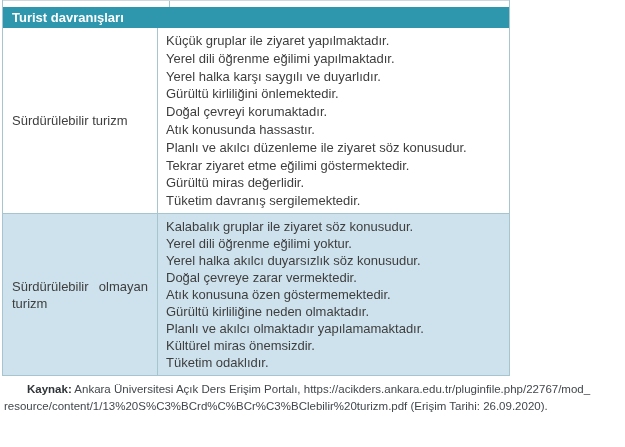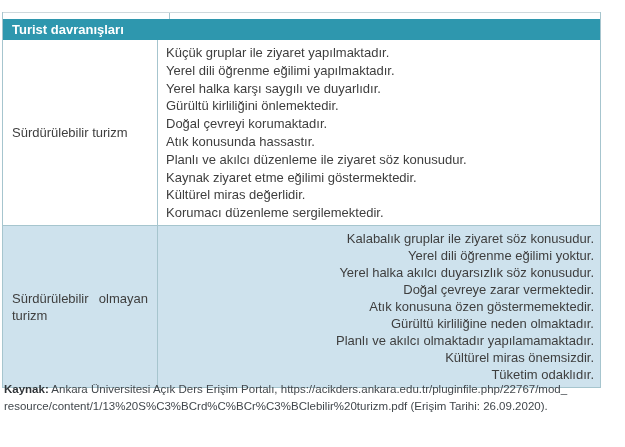--- a/index.html
+++ b/index.html
@@ -2,21 +2,21 @@
 <html lang="tr"><head>
 <meta charset="utf-8">
 <style>
   html,body{margin:0;padding:0;}
   body{
     width:625px;height:447px;background:#ffffff;
     font-family:"Liberation Sans","DejaVu Sans",sans-serif;
     color:#3e3e3e;position:relative;overflow:hidden;
   }
   .table-wrap{
-    position:absolute;left:2px;top:12px;width:599px;
+    position:absolute;left:2px;top:0;width:508px;
     border-left:1px solid #a6c5ce;border-right:1px solid #a6c5ce;
     border-bottom:1px solid #a6c5ce;box-sizing:border-box;
   }
   .partial-row{
     height:6px;background:#ffffff;position:relative;
     border-top:1px solid #cfd8dc;
   }
   .partial-row .divider{
     position:absolute;left:166px;top:0;width:1px;height:6px;background:#a6c5ce;
   }
@@ -36,26 +36,26 @@
     font-size:13px;
   }
   .label-text{
     width:100%;text-align:justify;text-align-last:left;line-height:17px;
   }
   .behavior-cell{
     flex:1;box-sizing:border-box;padding:4px 6px 12px 8px;
     font-size:13px;overflow:hidden;
   }
   .row-1 .behavior-line{line-height:17.8px;}
-  .row-2 .behavior-line{line-height:17px;text-align:right;}
+  .row-2 .behavior-line{line-height:17px;}
   .source{
     position:absolute;left:4px;top:381px;width:600px;
     font-size:11.5px;line-height:16.5px;color:#41474c;
   }
-  .source b{color:#2f3438;}
+  .source b{color:#2f3438;margin-left:23px;}
 </style>
 </head>
 <body>
 
 <div class="table-wrap">
 
   <div class="partial-row">
     <div class="divider"></div>
   </div>
 
@@ -66,23 +66,23 @@
       <div class="label-text">Sürdürülebilir turizm</div>
     </div>
     <div class="behavior-cell">
         <div class="behavior-line">Küçük gruplar ile ziyaret yapılmaktadır.</div>
         <div class="behavior-line">Yerel dili öğrenme eğilimi yapılmaktadır.</div>
         <div class="behavior-line">Yerel halka karşı saygılı ve duyarlıdır.</div>
         <div class="behavior-line">Gürültü kirliliğini önlemektedir.</div>
         <div class="behavior-line">Doğal çevreyi korumaktadır.</div>
         <div class="behavior-line">Atık konusunda hassastır.</div>
         <div class="behavior-line">Planlı ve akılcı düzenleme ile ziyaret söz konusudur.</div>
-        <div class="behavior-line">Kaynak ziyaret etme eğilimi göstermektedir.</div>
-        <div class="behavior-line">Kültürel miras değerlidir.</div>
-        <div class="behavior-line">Korumacı düzenleme sergilemektedir.</div>
+        <div class="behavior-line">Tekrar ziyaret etme eğilimi göstermektedir.</div>
+        <div class="behavior-line">Gürültü miras değerlidir.</div>
+        <div class="behavior-line">Tüketim davranış sergilemektedir.</div>
       </div>
   </div>
 
   <div class="data-row row-2">
     <div class="label-cell">
       <div class="label-text">Sürdürülebilir olmayan turizm</div>
     </div>
     <div class="behavior-cell">
         <div class="behavior-line">Kalabalık gruplar ile ziyaret söz konusudur.</div>
         <div class="behavior-line">Yerel dili öğrenme eğilimi yoktur.</div>

